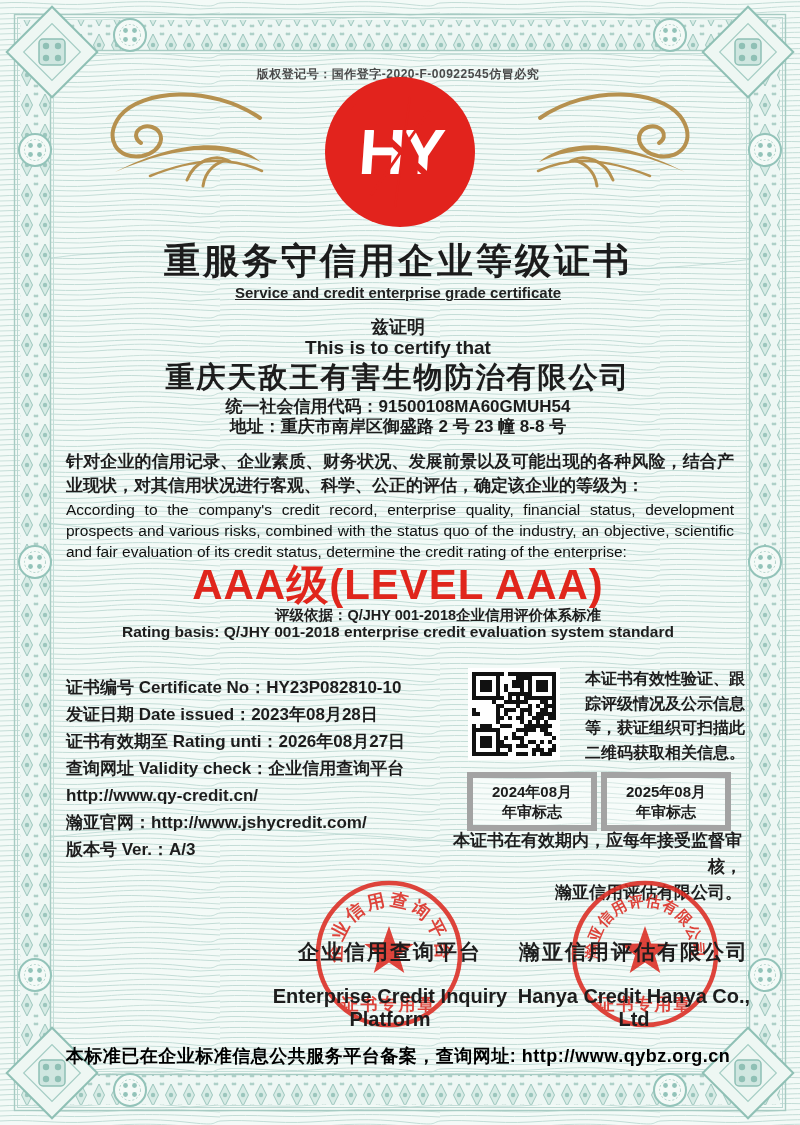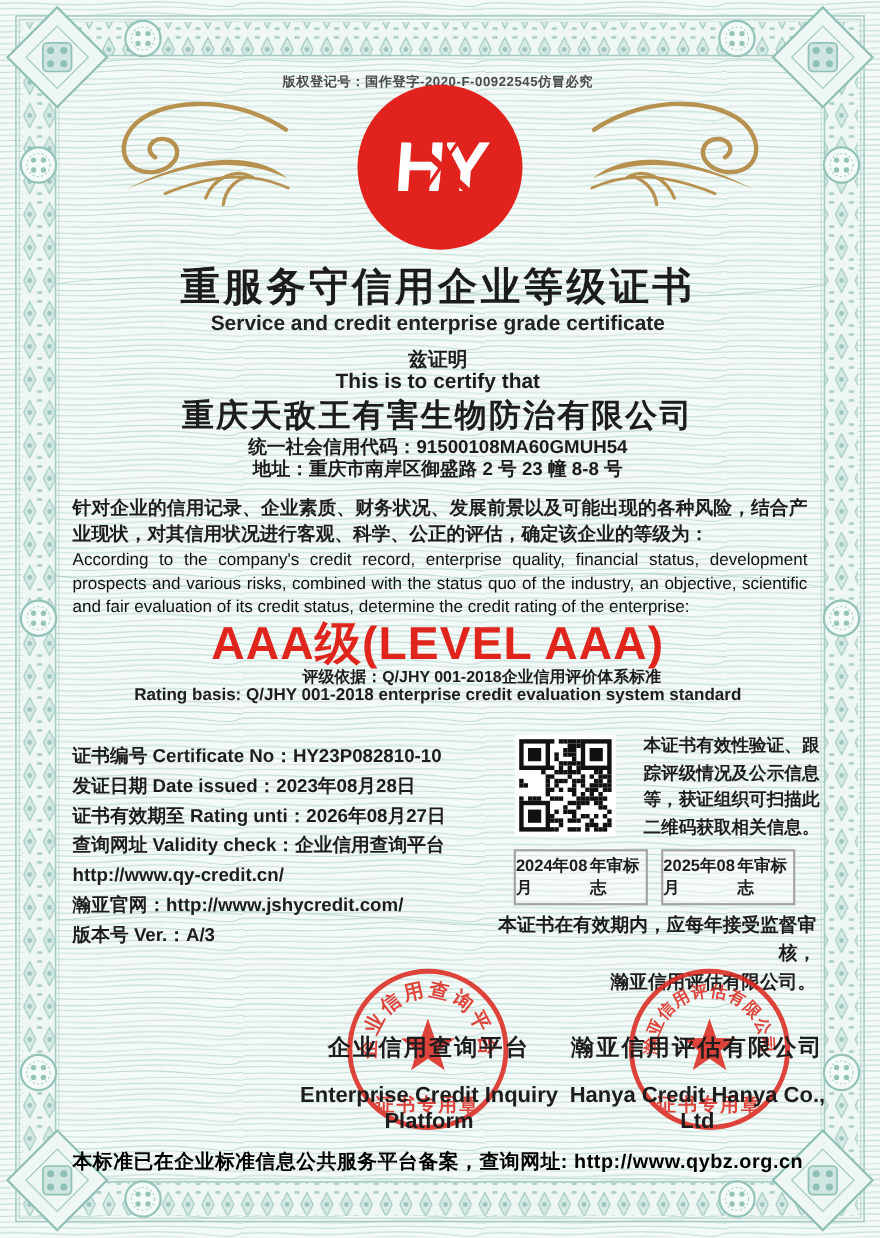--- a/index.html
+++ b/index.html
@@ -7,38 +7,38 @@
        font-family:"Liberation Sans","DejaVu Sans",sans-serif;color:#1d1d1d;}
   .abs{position:absolute;}
   .ctr{left:0;width:100%;text-align:center;}
   #bg{position:absolute;left:0;top:0;z-index:0;}
   #content{position:absolute;left:0;top:0;width:796px;height:1125px;z-index:2;}
   .copyright{top:66px;font-size:12px;font-weight:700;color:#4a4a4a;letter-spacing:.5px;}
   .logo{top:77px;left:325px;width:150px;height:150px;border-radius:50%;background:#e2231d;
         display:flex;align-items:center;justify-content:center;z-index:3;}
   .logo-txt{color:#fff;font-size:64px;font-weight:900;letter-spacing:-3px;transform:skewX(-4deg);}
   .title{top:237px;font-size:36px;font-weight:900;letter-spacing:3px;color:#1c1c1c;}
-  .subtitle{top:284px;font-size:19px;font-weight:600;color:#222;}
+  .subtitle{top:284px;font-size:15px;font-weight:600;color:#222;text-decoration:underline;}
   .certify-zh{top:315px;font-size:18px;font-weight:600;}
   .certify-en{top:337px;font-size:19px;font-weight:600;}
   .company{top:358px;font-size:29px;font-weight:800;letter-spacing:2px;}
   .codeline{top:395px;font-size:17px;font-weight:600;}
   .addrline{top:415px;font-size:17px;font-weight:600;}
   .statement{top:450px;left:66px;width:668px;}
   .st-zh{font-size:17px;font-weight:700;line-height:23.5px;text-align:justify;}
   .st-en{font-size:15.5px;font-weight:400;line-height:21px;margin-top:2px;text-align:justify;color:#101010;}
   .rating{top:557px;font-size:42px;font-weight:900;color:#e0261c;letter-spacing:1px;}
   .basis-zh{top:606px;font-size:14.5px;font-weight:700;margin-left:40px;}
   .basis-en{top:623px;font-size:15.5px;font-weight:600;}
   .fields{top:674px;left:66px;font-size:17px;font-weight:700;}
   .fields .row{height:27px;line-height:27px;white-space:nowrap;}
   .qr-box{top:668px;left:468px;width:92px;height:92px;background:#fff;z-index:2;}
   .qr-note{top:667px;left:585px;width:160px;font-size:16px;font-weight:700;line-height:24.5px;text-align:justify;}
-  .badge{top:772px;width:118px;height:47px;border:2px solid #a3a3a3;background:rgba(255,255,255,.35);
-         display:flex;align-items:center;justify-content:center;
+  .badge{top:772px;width:118px;height:47px;border:6px solid #a3a3a3;background:rgba(255,255,255,.35);
+         display:flex;flex-direction:column;align-items:center;justify-content:center;
          font-size:15px;font-weight:700;line-height:20px;}
   .badge1{left:467px;} .badge2{left:601px;}
   .supervision{top:828px;left:430px;width:312px;text-align:right;font-size:17px;font-weight:700;line-height:26px;}
   .issuer{top:938px;text-align:center;z-index:4;}
   .issuer1{left:270px;width:240px;} .issuer2{left:505px;width:258px;}
   .issuer .zh{font-size:21px;font-weight:800;letter-spacing:2px;}
   .issuer .en{font-size:20px;font-weight:700;margin-top:19px;}
   .seal{z-index:3;}
   .footer{top:1044px;font-size:18px;font-weight:700;letter-spacing:.5px;color:#000000;}
 </style>

